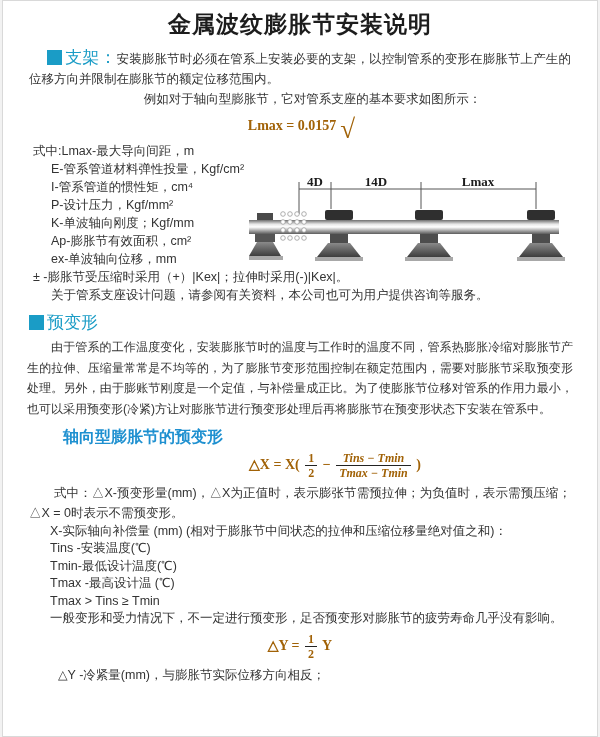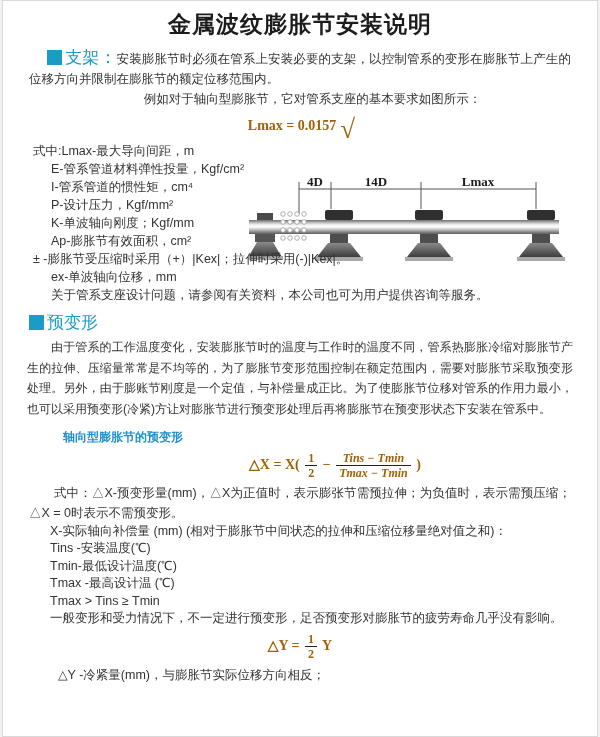--- a/index.html
+++ b/index.html
@@ -53,21 +53,21 @@
   .defs-wrap{position:relative;margin-top:2px;}
   .defs{margin:0 0 0 30px;line-height:18px;position:relative;z-index:2;}
   .defs .var-line{display:block;margin-left:18px;}
   .defs .var-line:first-child{margin-left:0;}
   .defs .var-line.flush{margin-left:0;}
   .closing-line{margin:0 0 0 48px;line-height:18px;}
 
   .diagram{position:absolute;left:246px;top:34px;width:352px;height:102px;z-index:1;}
 
   .sub-heading{
-    font-size:12px;font-weight:bold;color:#1e90d0;
+    font-size:16px;font-weight:bold;color:#1e90d0;
     margin:8px 0 0 60px;line-height:20px;
   }
   .sub-heading.lateral{margin-left:28px;}
 
   .notes{margin:0 0 0 47px;line-height:17.5px;}
   .notes .note-line{display:block;}
   .lateral-note{margin:4px 0 0 55px;line-height:18px;}
   .sec-heading-row{margin:8px 0 0 26px;line-height:22px;}
 </style>
 </head>
@@ -90,22 +90,22 @@
   </div>
 
   <div class="defs-wrap">
     <div class="defs">
       <span class="var-line">式中:Lmax-最大导向间距，m</span>
       <span class="var-line">E-管系管道材料弹性投量，Kgf/cm²</span>
       <span class="var-line">I-管系管道的惯性矩，cm⁴</span>
       <span class="var-line">P-设计压力，Kgf/mm²</span>
       <span class="var-line">K-单波轴向刚度；Kgf/mm</span>
       <span class="var-line">Ap-膨胀节有效面积，cm²</span>
+      <span class="var-line">ex-单波轴向位移，mm</span>
       <span class="var-line flush">± -膨胀节受压缩时采用（+）|Kex|；拉伸时采用(-)|Kex|。</span>
-      <span class="var-line">ex-单波轴向位移，mm</span>
     </div>
     <p class="closing-line" style="margin-top:0;margin-bottom:0;">关于管系支座设计问题，请参阅有关资料，本公司也可为用户提供咨询等服务。</p>
 
     <svg class="diagram" viewBox="0 0 352 102">
       <defs>
         <linearGradient id="pipeGrad" x1="0" y1="0" x2="0" y2="1">
           <stop offset="0" stop-color="#6f6f6f"></stop>
           <stop offset="0.3" stop-color="#e8e8e8"></stop>
           <stop offset="0.5" stop-color="#ffffff"></stop>
           <stop offset="0.8" stop-color="#9a9a9a"></stop>

